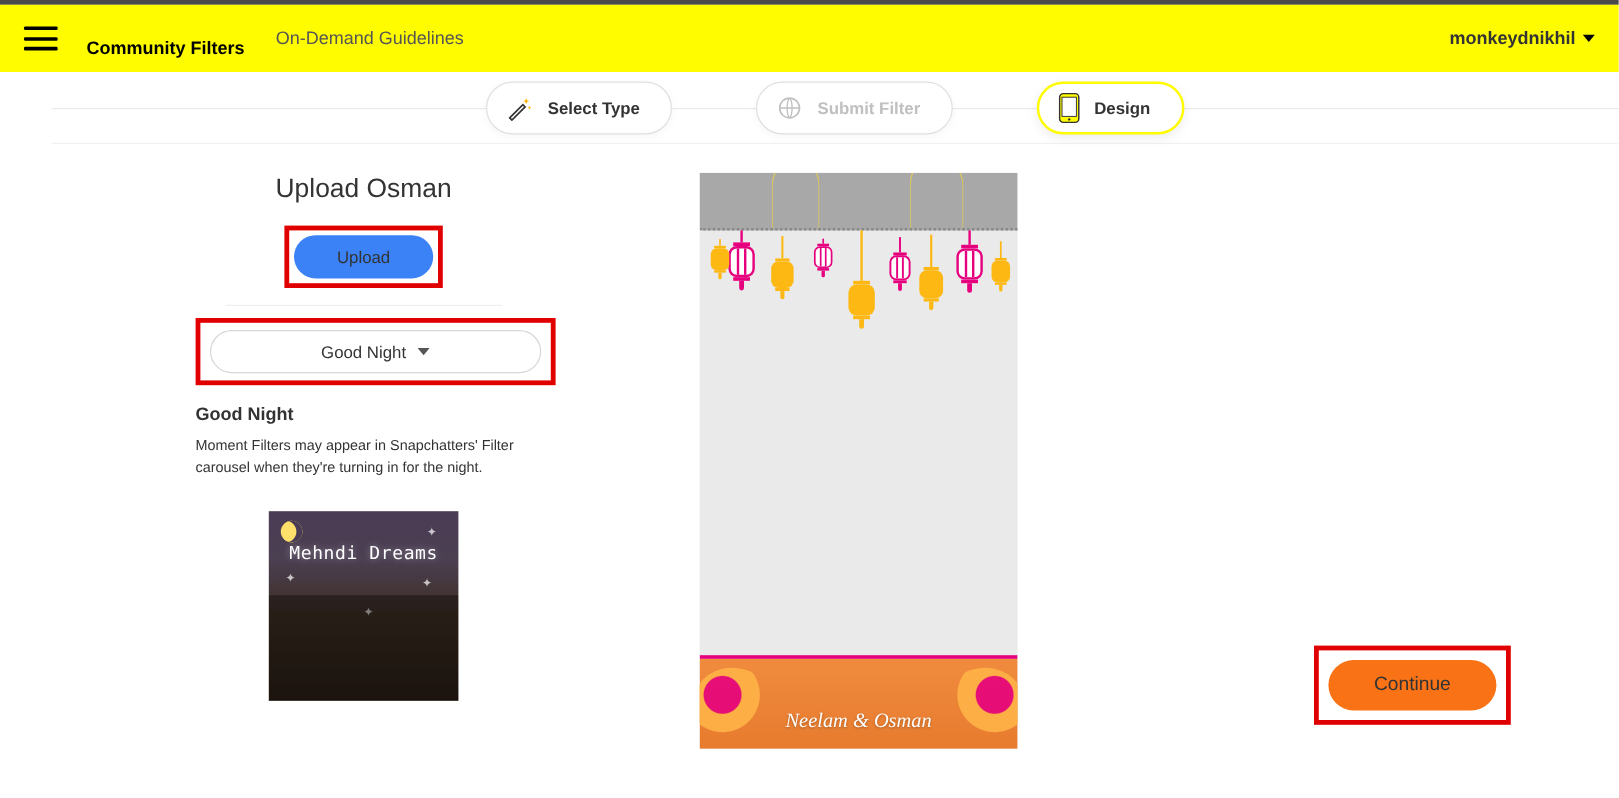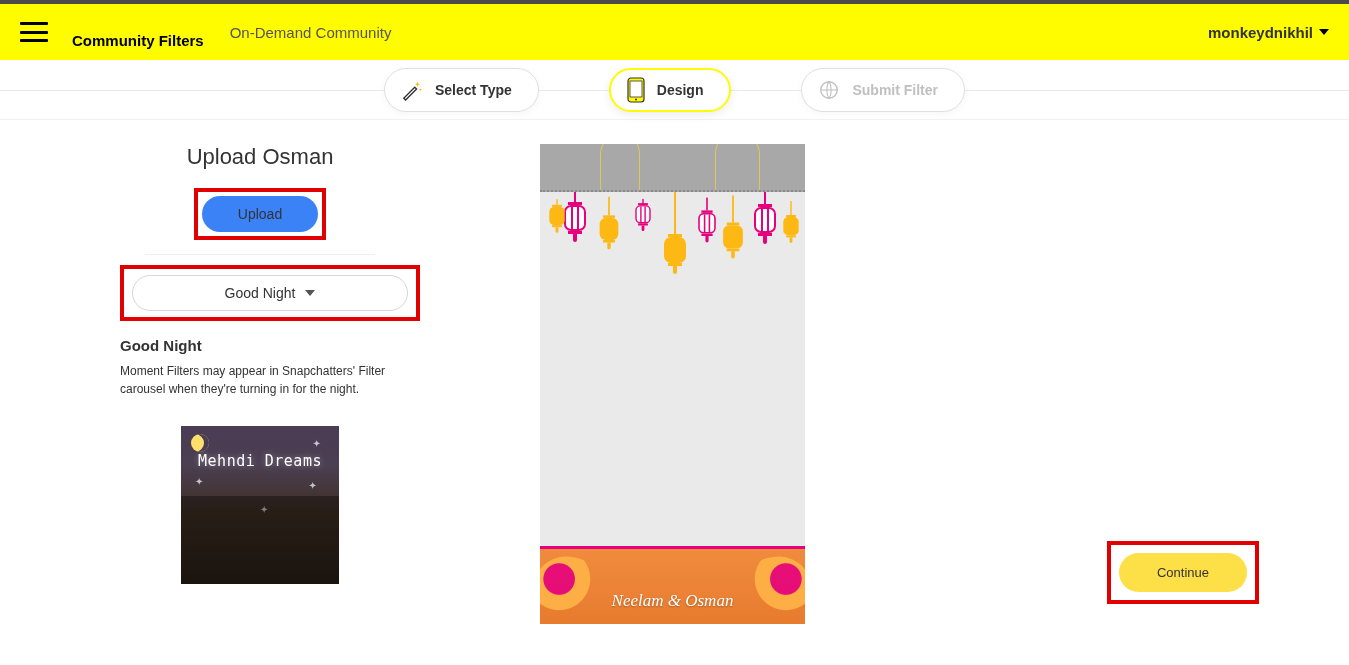--- a/index.html
+++ b/index.html
@@ -55,20 +55,21 @@
     border-left: 5px solid transparent;
     border-right: 5px solid transparent;
     border-top: 6px solid #000;
   }
   .content-wrap {
     position: relative;
     background: #fff;
     border-top-left-radius: 26px;
     border-top-right-radius: 26px;
     overflow: visible;
+    padding-left: 43px;
   }
   .step-bar {
     position: relative;
     height: 60px;
     border-bottom: 1px solid #f1f1f1;
   }
   .step-line {
     position: absolute;
     left: 0; right: 0; top: 30px;
     height: 1px;
@@ -277,73 +278,73 @@
     opacity: 0.9;
   }
   .paisley-l { left: -6px; transform: rotate(10deg); }
   .paisley-r { right: -6px; transform: rotate(-10deg) scaleX(-1); }
   .continue-wrap {
     position: absolute;
     right: 90px;
     bottom: 20px;
   }
   .continue-btn {
-    background: #fde047;
+    background: #f97316;
     border: none;
     border-radius: 999px;
     padding: 12px 38px;
-    font-size: 13px;
+    font-size: 16px;
     cursor: pointer;
     color: #333;
   }
 </style>
 </head>
 <body>
 
 <div class="topbar-dark"></div>
 
 <div class="topbar">
   <div class="hamburger">
     <div></div>
       <div></div>
       <div></div>
   </div>
   <span class="nav-link active">Community Filters</span>
-  <span class="nav-link">On-Demand Community</span>
+  <span class="nav-link">On-Demand Guidelines</span>
   <div class="user">
     <span>monkeydnikhil</span>
     <span class="caret-down"></span>
   </div>
 </div>
 
 <div class="content-wrap">
   <div class="step-bar">
     <div class="step-line"></div>
     <div class="step-pills">
       <div class="pill">
         <svg width="22" height="22" viewBox="0 0 24 24">
           <path d="M3 21 L15 9 l2 2 L5 23z" fill="none" stroke="#333" stroke-width="1.5"></path>
           <path d="M18 3l.8 2 2 .8-2 .8-.8 2-.8-2-2-.8 2-.8zM21 10l.5 1.2 1.2.5-1.2.5-.5 1.2-.5-1.2-1.2-.5 1.2-.5z" fill="#fdb813"></path>
         </svg>
         <span>Select Type</span>
       </div>
+      <div class="pill disabled">
+        <svg width="22" height="22" viewBox="0 0 24 24">
+          <circle cx="12" cy="12" r="9" fill="none" stroke="#c0c0c0" stroke-width="1.5"></circle>
+          <path d="M3 12h18 M12 3c3 3 3 15 0 18 M12 3c-3 3-3 15 0 18" fill="none" stroke="#c0c0c0" stroke-width="1.2"></path>
+        </svg>
+        <span>Submit Filter</span>
+      </div>
       <div class="pill active">
         <svg width="18" height="26" viewBox="0 0 18 26">
           <rect x="1" y="1" width="16" height="24" rx="3" fill="#fffc00" stroke="#333" stroke-width="1.2"></rect>
           <rect x="3" y="4" width="12" height="16" fill="#fff" stroke="#333" stroke-width="0.8"></rect>
           <circle cx="9" cy="22.5" r="1" fill="#333"></circle>
         </svg>
         <span>Design</span>
-      </div>
-      <div class="pill disabled">
-        <svg width="22" height="22" viewBox="0 0 24 24">
-          <circle cx="12" cy="12" r="9" fill="none" stroke="#c0c0c0" stroke-width="1.5"></circle>
-          <path d="M3 12h18 M12 3c3 3 3 15 0 18 M12 3c-3 3-3 15 0 18" fill="none" stroke="#c0c0c0" stroke-width="1.2"></path>
-        </svg>
-        <span>Submit Filter</span>
       </div>
     </div>
   </div>
 
   <div class="main">
     <div class="left-col">
       <div class="upload-title">Upload Osman</div>
       <div class="upload-wrap">
         <span class="highlight-red">
           <button class="upload-btn">Upload</button>

